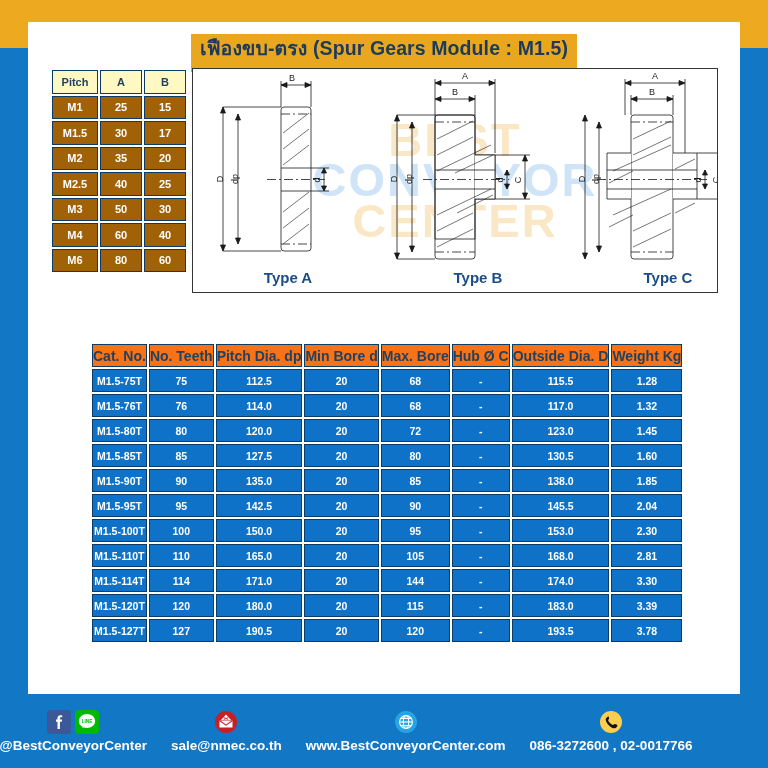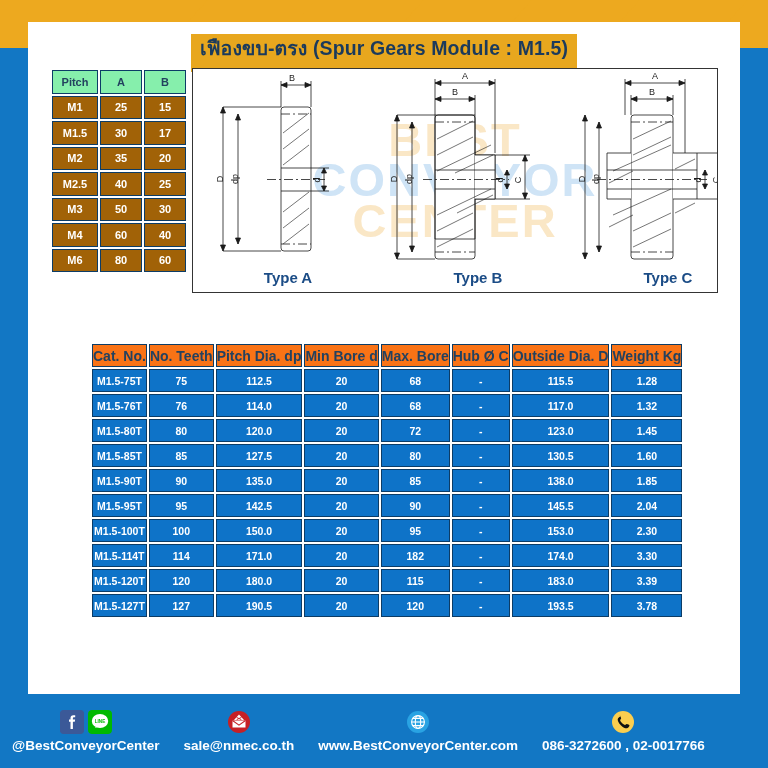--- a/index.html
+++ b/index.html
@@ -49,21 +49,21 @@
   }
 
   
   #pitch-table { border-collapse: separate; border-spacing: 2px; }
   #pitch-table th, #pitch-table td {
     width: 42px; height: 23.5px;
     text-align: center; vertical-align: middle;
     font-size: 11px; font-weight: bold;
     border: 1px solid #0C3C66;
   }
-  #pitch-table th { background: #86efac; color: #23415F; }
+  #pitch-table th { background: #fef9c3; color: #23415F; }
   #pitch-table td { background: #a16207; color: #FFFFFF; }
   #pitch-table th:first-child, #pitch-table td:first-child { width: 46px; }
 
   
   #diagram-panel {
     position: relative; flex: 1;
     margin-left: 4px; height: 225px;
     border: 1.4px solid #343434;
     background: #FFFFFF; overflow: hidden;
   }
@@ -104,21 +104,21 @@
     height: 23px; border: 1px solid #0C3C66;
     white-space: nowrap;
   }
   #spec-table th { background: #f97316; color: #23415F; font-size: 14px; }
   #spec-table td { background: #0E73C8; color: #FFFFFF; }
 
   
   #footer {
     position: absolute; left: 0; bottom: 0; width: 692px; height: 74px;
     background: #1277C4; z-index: 4;
-    display: flex; align-items: center; 
+    display: flex; align-items: center; justify-content: center;
   }
   .f-item {
     display: flex; flex-direction: column;
     align-items: center; justify-content: center;
     padding: 0 12px;
   }
   .f-icons { display: flex; gap: 4px; align-items: center; height: 26px; }
   .f-text {
     color: #FFFFFF; font-size: 13.5px; font-weight: bold;
     margin-top: 3px; white-space: nowrap;
@@ -485,25 +485,35 @@
             <td>M1.5-100T</td>
             <td>100</td>
             <td>150.0</td>
             <td>20</td>
             <td>95</td>
             <td>-</td>
             <td>153.0</td>
             <td>2.30</td>
           </tr>
           <tr>
+            <td>M1.5-110T</td>
+            <td>110</td>
+            <td>165.0</td>
+            <td>20</td>
+            <td>105</td>
+            <td>-</td>
+            <td>168.0</td>
+            <td>2.81</td>
+          </tr>
+          <tr>
             <td>M1.5-114T</td>
             <td>114</td>
             <td>171.0</td>
             <td>20</td>
-            <td>182</td>
+            <td>144</td>
             <td>-</td>
             <td>174.0</td>
             <td>3.30</td>
           </tr>
           <tr>
             <td>M1.5-120T</td>
             <td>120</td>
             <td>180.0</td>
             <td>20</td>
             <td>115</td>

